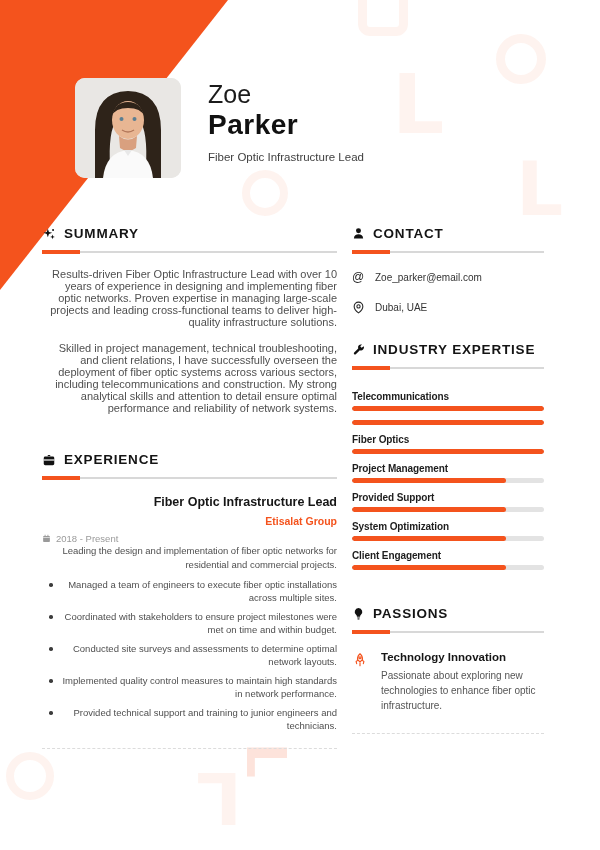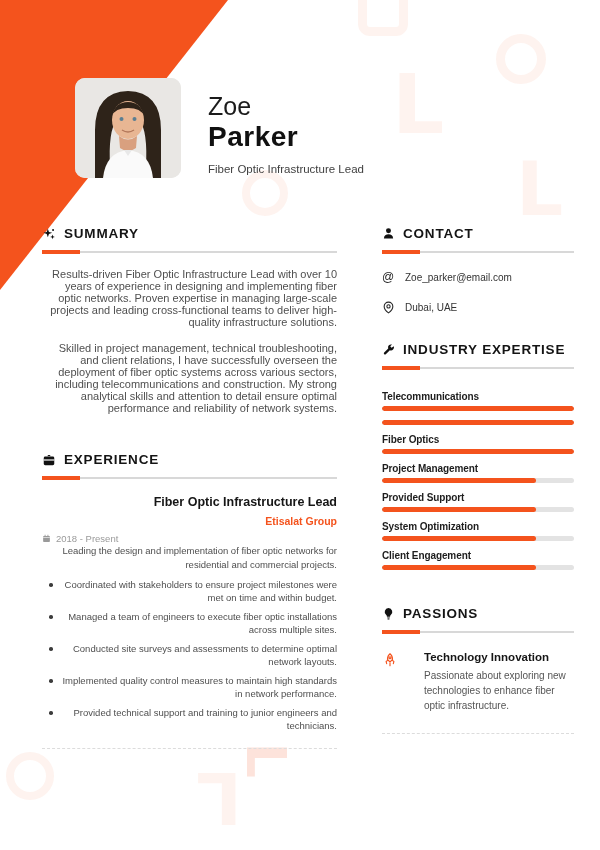--- a/index.html
+++ b/index.html
@@ -14,29 +14,29 @@
   .bg-ring  { position:absolute; z-index:0; pointer-events:none; border:8px solid rgba(244,83,29,0.07); }
 
   
   .corner-triangle { position:absolute; left:0; top:0; width:228px; height:290px; z-index:1;
                      background:var(--accent); clip-path:polygon(0 0, 100% 0, 0 100%); }
 
   
   .photo { position:absolute; left:75px; top:78px; width:106px; height:100px; z-index:2;
            border-radius:10px; overflow:hidden; background:#e9e7e4; }
   .photo svg { display:block; width:100%; height:100%; }
-  .header-text { position:absolute; left:208px; top:92px; z-index:2; }
+  .header-text { position:absolute; left:208px; top:80px; z-index:2; }
   .first-name { font-size:25px; font-weight:400; color:#1b1b1b; line-height:29px; }
   .last-name  { font-size:28px; font-weight:800; color:#111;    line-height:32px; letter-spacing:0.5px; }
   .head-title { font-size:11.5px; color:#3f3f3f; margin-top:10px; }
 
   
   .col { position:absolute; top:226px; z-index:2; }
   .col-left  { left:42px;  width:295px;text-align:right; }
-  .col-right { left:382px; width:192px; }
+  .col-right { left:352px; width:192px; }
 
   
   .sec-head { display:flex; align-items:center; gap:8px; }
   .sec-head h2 { font-size:13.5px; font-weight:700; letter-spacing:0.8px; color:#141414; }
   .sec-icon { display:inline-flex; width:14px; height:14px; flex:0 0 auto; }
   .rule { position:relative; height:4px; margin-top:9px; }
   .rule::before { content:""; position:absolute; left:0; right:0; top:1px; height:2px; background:#d8d8d8; }
   .rule-accent { position:absolute; left:0; top:0; width:38px; height:4px; background:var(--accent); }
 
   
@@ -63,21 +63,21 @@
   
   .expertise { margin-top:28px; }
   .skills { margin-top:21px; }
   .skill { margin-bottom:9px; }
   .skill-name { font-size:10px; font-weight:700; color:#1d1d1d; letter-spacing:-0.1px; }
   .skill-track { margin-top:4px; height:5px; border-radius:3px; background:#e3e3e3; overflow:hidden; }
   .skill-fill { height:100%; border-radius:3px; background:var(--accent); }
 
   
   .passions { margin-top:36px; }
-  .passion-item { display:flex; gap:26px; margin-top:17px; }
+  .passion-item { display:flex; gap:13px; margin-top:17px; }
   .passion-icon { display:inline-flex; width:16px; height:16px; flex:0 0 auto; margin-top:1px; color:var(--accent); }
   .passion-title { font-size:11.5px; font-weight:700; color:#161616; }
   .passion-text  { font-size:10px; line-height:15px; color:#555; margin-top:5px; }
   .dashed-right { margin-top:20px; }
 </style>
 </head>
 <body>
 
 <div class="page">
 
@@ -156,23 +156,23 @@
             <rect x="7" y="2" width="2.4" height="5"></rect>
             <rect x="14.6" y="2" width="2.4" height="5"></rect>
             <rect x="3" y="9" width="18" height="1.6" fill="#fff"></rect>
           </svg>
         <span>2018 - Present</span>
       </div>
       <p class="job-desc">Leading the design and implementation of fiber optic networks for residential and commercial projects.</p>
 
       <ul class="bullets">
 
+          <li>Managed a team of engineers to execute fiber optic installations across multiple sites.</li>
+
           <li>Coordinated with stakeholders to ensure project milestones were met on time and within budget.</li>
-
-          <li>Managed a team of engineers to execute fiber optic installations across multiple sites.</li>
 
           <li>Conducted site surveys and assessments to determine optimal network layouts.</li>
 
           <li>Implemented quality control measures to maintain high standards in network performance.</li>
 
           <li>Provided technical support and training to junior engineers and technicians.</li>
         </ul>
 
       <div class="dashed dashed-left"></div>
     </section>

